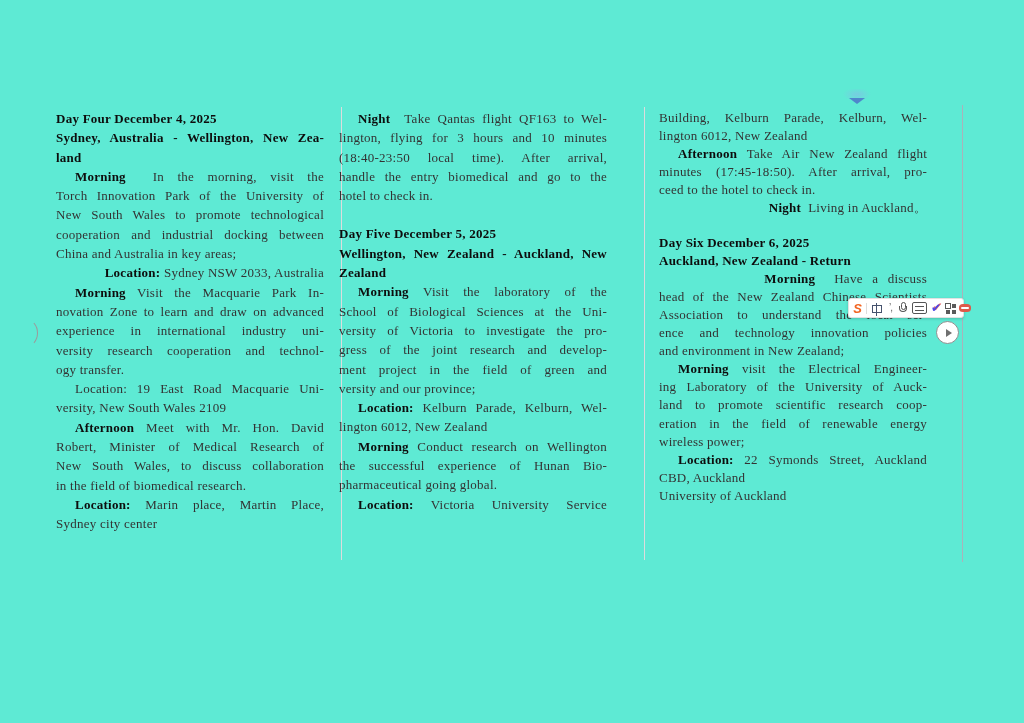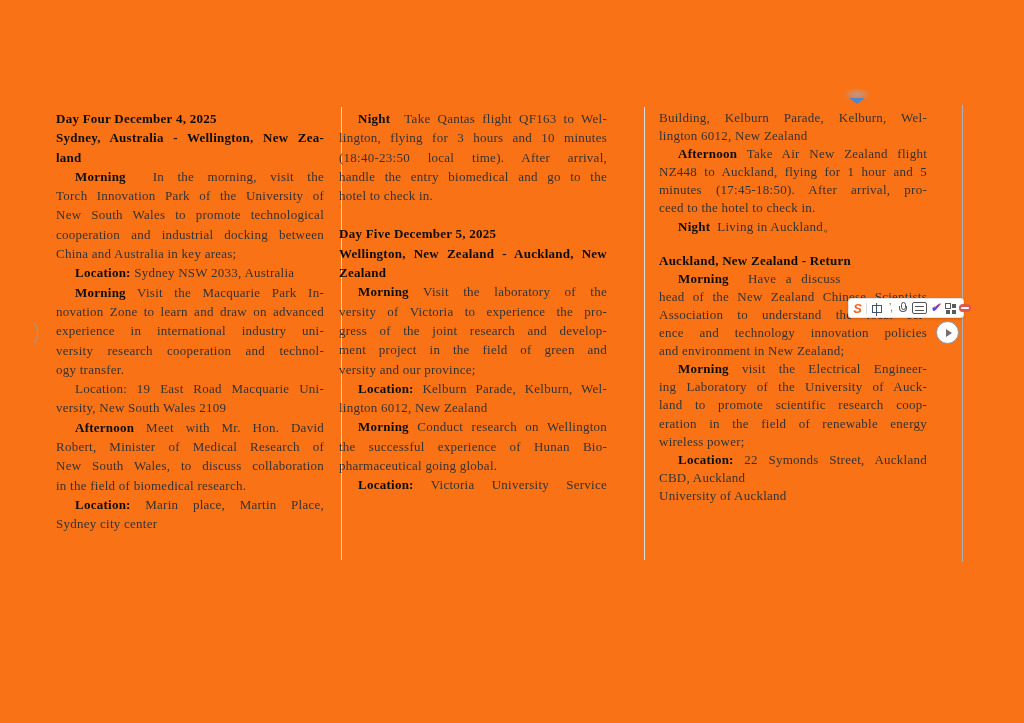--- a/index.html
+++ b/index.html
@@ -1,25 +1,25 @@
 <!DOCTYPE html>
 <html><head>
 <meta charset="utf-8">
 <style>
   html,body{margin:0;padding:0;background:#fff;}
-  .screen{position:relative;width:1024px;height:723px;background:#f97316;overflow:hidden;
+  .screen{position:relative;width:1024px;height:723px;background:#5eead4;overflow:hidden;
           font-family:"Liberation Serif","DejaVu Serif",serif;color:#333;}
   
   .doc-col{position:absolute;top:109px;width:268px;font-size:13px;letter-spacing:.25px;}
   .col-a{--lh:19.3px;}
   .col-b{--lh:18.1px;}
   .line{height:var(--lh);line-height:var(--lh);white-space:nowrap;}
   .line.j{text-align:justify;text-align-last:justify;text-justify:inter-word;white-space:normal;
           overflow:hidden;height:var(--lh);}
-  .line.ind{padding-left:19px;}
+  .line.ind{padding-left:19px;text-align:right;}
   .line.spread{word-spacing:6px;}
   .line b{font-weight:bold;color:#0d0d0d;}
   .col-a .blank{height:19px;}
   .col-b .blank{height:16px;}
   .v-divider{position:absolute;top:107px;width:1px;height:453px;background:#dcdcdc;}
   .page-edge{position:absolute;top:105px;width:1px;height:457px;background:#a9b2ba;}
   
   .scroll-ind{position:absolute;left:843px;top:89px;width:28px;height:17px;}
   .scroll-ind .glow{position:absolute;left:0;top:0;width:28px;height:12px;
      background:radial-gradient(ellipse at 50% 45%,rgba(140,180,235,.55),rgba(140,180,235,0) 72%);}
@@ -94,41 +94,42 @@
       <div class="line j ind"><b>Night</b><span>&nbsp; Take Qantas flight QF163 to Wel-</span></div>
       <div class="line j"><span>lington, flying for 3 hours and 10 minutes</span></div>
       <div class="line j"><span>(18:40-23:50 local time). After arrival,</span></div>
       <div class="line j"><span>handle the entry biomedical and go to the</span></div>
       <div class="line"><span>hotel to check in.</span></div>
       <div class="blank"></div>
       <div class="line"><b>Day Five December 5, 2025</b></div>
       <div class="line j"><b>Wellington, New Zealand - Auckland, New</b></div>
       <div class="line"><b>Zealand</b></div>
       <div class="line j ind"><b>Morning</b><span> Visit the laboratory of the</span></div>
-      <div class="line j"><span>versity of Victoria to experience the pro-</span></div>
+      <div class="line j"><span>School of Biological Sciences at the Uni-</span></div>
+      <div class="line j"><span>versity of Victoria to investigate the pro-</span></div>
       <div class="line j"><span>gress of the joint research and develop-</span></div>
       <div class="line j"><span>ment project in the field of green and</span></div>
       <div class="line"><span>versity and our province;</span></div>
       <div class="line j ind"><b>Location:</b><span> Kelburn Parade, Kelburn, Wel-</span></div>
       <div class="line"><span>lington 6012, New Zealand</span></div>
       <div class="line j ind"><b>Morning</b><span> Conduct research on Wellington</span></div>
       <div class="line j"><span>the successful experience of Hunan Bio-</span></div>
       <div class="line"><span>pharmaceutical going global.</span></div>
       <div class="line j ind"><b>Location:</b><span> Victoria University Service</span></div>
     </section>
   <div class="v-divider" style="left:644px"></div>
   <section class="doc-col col-b" style="left:659px">
       <div class="line j"><span>Building, Kelburn Parade, Kelburn, Wel-</span></div>
       <div class="line"><span>lington 6012, New Zealand</span></div>
       <div class="line j ind"><b>Afternoon</b><span> Take Air New Zealand flight</span></div>
-      <div class="line j"><span>NZ448 to Auckland, flying for 1 hour and 5</span></div>
       <div class="line j"><span>minutes (17:45-18:50). After arrival, pro-</span></div>
       <div class="line"><span>ceed to the hotel to check in.</span></div>
       <div class="line ind"><b>Night</b><span>&nbsp; Living in Auckland。</span></div>
       <div class="blank"></div>
+      <div class="line"><b>Day Six December 6, 2025</b></div>
       <div class="line"><b>Auckland, New Zealand - Return</b></div>
       <div class="line ind spread"><b>Morning</b><span>&nbsp; Have a discuss</span></div>
       <div class="line j"><span>head of the New Zealand Chinese Scientists</span></div>
       <div class="line j"><span>Association to understand the local sci-</span></div>
       <div class="line j"><span>ence and technology innovation policies</span></div>
       <div class="line"><span>and environment in New Zealand;</span></div>
       <div class="line j ind"><b>Morning</b><span> visit the Electrical Engineer-</span></div>
       <div class="line j"><span>ing Laboratory of the University of Auck-</span></div>
       <div class="line j"><span>land to promote scientific research coop-</span></div>
       <div class="line j"><span>eration in the field of renewable energy</span></div>

